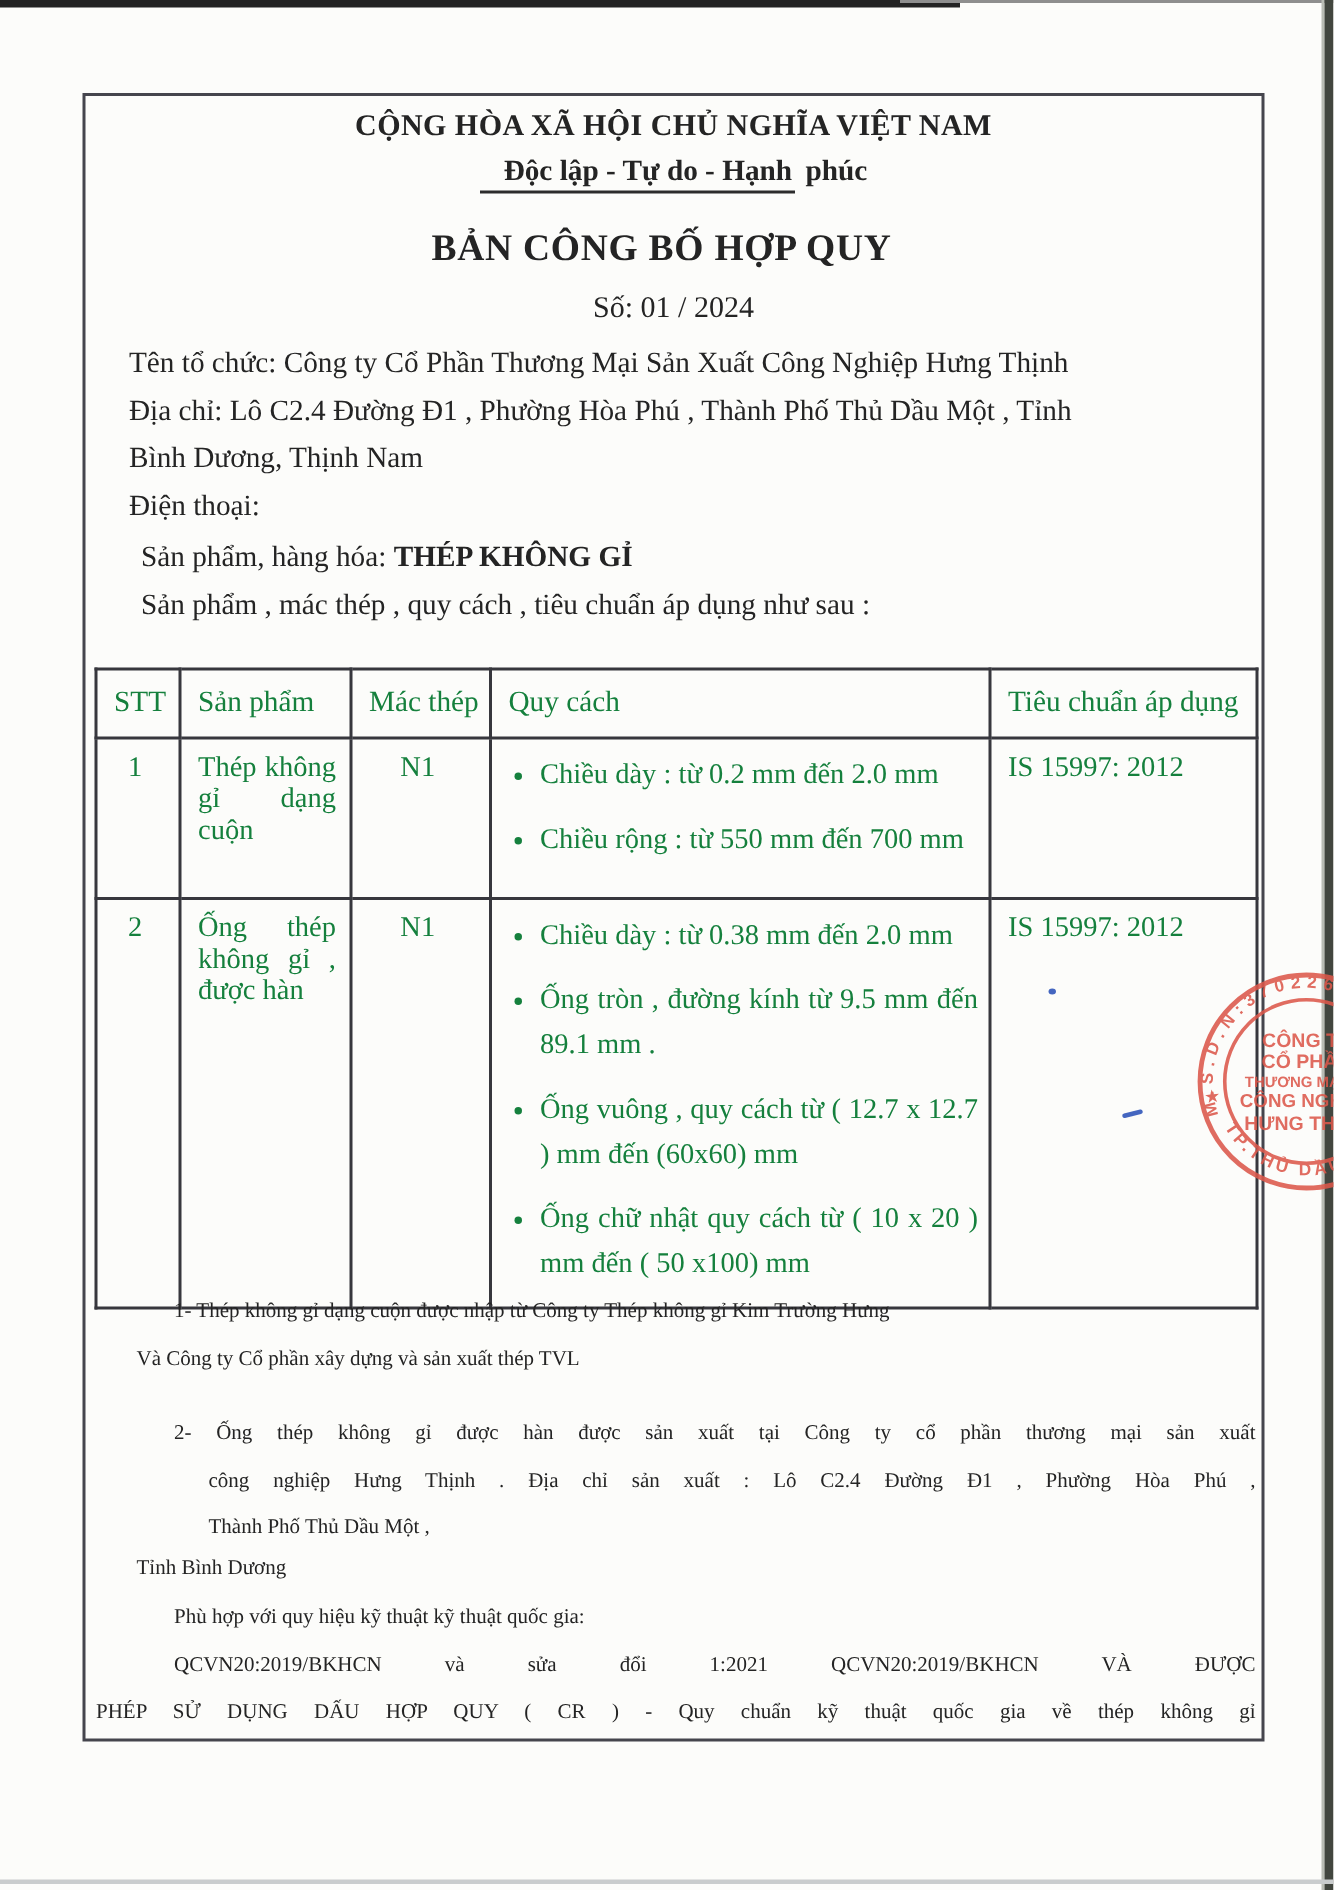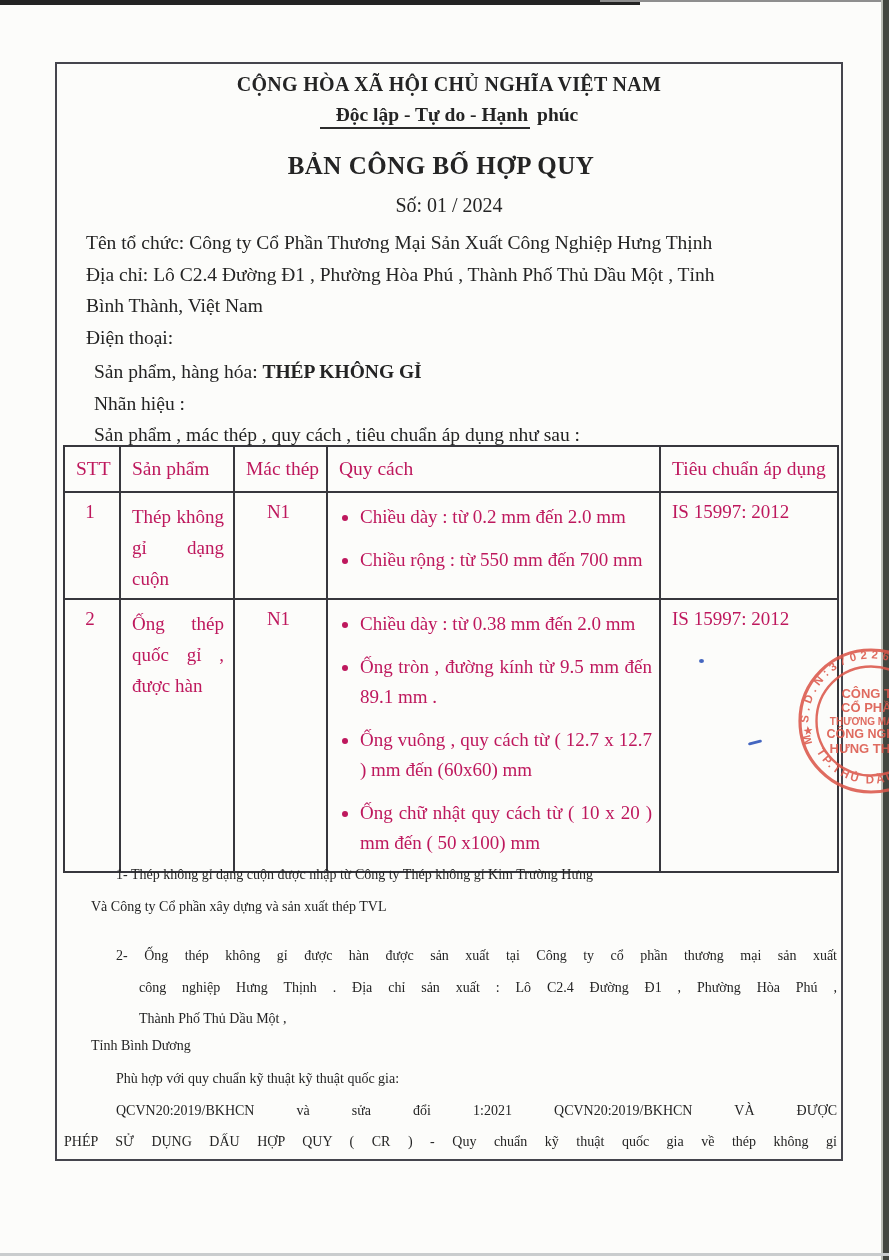--- a/index.html
+++ b/index.html
@@ -34,30 +34,30 @@
   .doc-number { top:130px; left:0; right:0; text-align:center; font-size:20px; }
 
   .info { top:163px; left:29px; right:3px; font-size:19.5px; line-height:31.5px; }
   .indent8 { margin-left:8px; }
   .product-line { margin-top:3px; }
   .bold { font-weight:bold;text-align:center; }
 
   table.spec {
     position:absolute; top:381px; left:6px;
     width:774px; border-collapse:collapse; table-layout:fixed;
-    font-size:19px; color:#be185d;
+    font-size:19px; color:#15803d;
   }
   table.spec th, table.spec td { border:2px solid #37373d; vertical-align:top; font-weight:normal; }
   table.spec th { height:40px; vertical-align:middle; text-align:left; padding:2px 4px 2px 11px; font-size:19.5px; }
   th.c-stt, td.c-stt { text-align:center; padding-left:2px; }
   td { padding:8px 6px 2px 11px; }
   td.c-stt, td.c-mac { text-align:center; padding-left:2px; }
   tr.r1 > td { height:95px; }
   tr.r2 > td { height:235px; }
-  td.c-sp { text-align:justify; line-height:31px; padding-right:9px; }
+  td.c-sp { text-align:justify; line-height:21px; padding-right:9px; }
   td.c-qc { padding:0; }
   td.c-qc ul { margin:9px 5px 0 0; padding-left:32px; }
   td.c-qc li { margin-bottom:13px; text-align:justify; line-height:30px; padding-right:2px; }
   td.c-tc { padding-left:11px; }
 
   .notes { top:795px; left:34px; right:4px; font-size:14px; line-height:31.5px; }
   .n-ind1 { margin-left:25px; }   
   .n-ind2 { margin-left:48px; }   
   .n-out  { margin-left:-27px; }  
   .jfull  { text-align:justify; text-align-last:justify; }
@@ -86,26 +86,25 @@
   </div>
 
   <div class="abs nat-title">CỘNG HÒA XÃ HỘI CHỦ NGHĨA VIỆT NAM</div>
 
   <div class="abs doc-title">BẢN CÔNG BỐ HỢP QUY</div>
   <div class="abs doc-number">Số: 01 / 2024</div>
 
   <div class="abs info">
     <div>Tên tổ chức: Công ty Cổ Phần Thương Mại Sản Xuất Công Nghiệp Hưng Thịnh</div>
     <div>Địa chỉ: Lô C2.4 Đường Đ1 , Phường Hòa Phú , Thành Phố Thủ Dầu Một , Tỉnh</div>
-    <div>Bình Thành, Việt Nam</div>
+    <div>Bình Dương, Thịnh Nam</div>
     <div>Điện thoại:</div>
     <div class="indent8 product-line">
       <span>Sản phẩm, hàng hóa: </span><span class="bold">THÉP KHÔNG GỈ</span>
     </div>
-    <div class="indent8">Nhãn hiệu :</div>
     <div class="indent8">Sản phẩm , mác thép , quy cách , tiêu chuẩn áp dụng như sau :</div>
   </div>
 
   <table class="spec">
     <colgroup>
       <col style="width:56px">
         <col style="width:114px">
         <col style="width:93px">
         <col style="width:333px">
         <col style="width:178px">
@@ -125,21 +124,21 @@
       <td class="c-qc">
         <ul>
           <li>Chiều dày : từ 0.2 mm đến 2.0 mm</li>
           <li>Chiều rộng : từ 550 mm đến 700 mm</li>
         </ul>
       </td>
       <td class="c-tc">IS 15997: 2012</td>
     </tr>
     <tr class="r2">
       <td class="c-stt">2</td>
-      <td class="c-sp">Ống thép quốc gỉ , được hàn</td>
+      <td class="c-sp">Ống thép không gỉ , được hàn</td>
       <td class="c-mac">N1</td>
       <td class="c-qc">
         <ul>
           <li>Chiều dày : từ 0.38 mm đến 2.0 mm</li>
           <li>Ống tròn , đường kính từ 9.5 mm đến 89.1 mm .</li>
           <li>Ống vuông , quy cách từ ( 12.7 x 12.7 ) mm đến (60x60) mm</li>
           <li>Ống chữ nhật quy cách từ ( 10 x 20 ) mm đến ( 50 x100) mm</li>
         </ul>
       </td>
       <td class="c-tc">IS 15997: 2012</td>
@@ -147,21 +146,21 @@
   </tbody>
     </table>
 
   <div class="abs notes">
     <div class="n-ind1">1- Thép không gỉ dạng cuộn được nhập từ Công ty Thép không gỉ Kim Trường Hưng</div>
     <div>Và Công ty Cổ phần xây dựng và sản xuất thép TVL</div>
     <div class="n-ind1 jfull note2">2- Ống thép không gỉ được hàn được sản xuất tại Công ty cổ phần thương mại sản xuất</div>
     <div class="n-ind2 jfull">công nghiệp Hưng Thịnh . Địa chỉ sản xuất : Lô C2.4 Đường Đ1 , Phường Hòa Phú ,</div>
     <div class="n-ind2">Thành Phố Thủ Dầu Một ,</div>
     <div class="province">Tỉnh Bình Dương</div>
-    <div class="n-ind1 conf-intro">Phù hợp với quy chuẩn kỹ thuật kỹ thuật quốc gia:</div>
+    <div class="n-ind1 conf-intro">Phù hợp với quy hiệu kỹ thuật kỹ thuật quốc gia:</div>
     <div class="n-ind1 jfull">QCVN20:2019/BKHCN và sửa đổi 1:2021 QCVN20:2019/BKHCN VÀ ĐƯỢC</div>
     <div class="n-out jfull">PHÉP SỬ DỤNG DẤU HỢP QUY ( CR ) -  Quy chuẩn kỹ thuật quốc gia về thép không gỉ</div>
   </div>
 
 </div>
 
 <svg class="stamp" viewBox="-100 -100 200 200">
   <circle r="71" fill="none" stroke-width="3.2" stroke="#dc584b"></circle>
   <circle r="54.5" fill="none" stroke-width="2.4" stroke="#dc584b"></circle>
   <defs>

